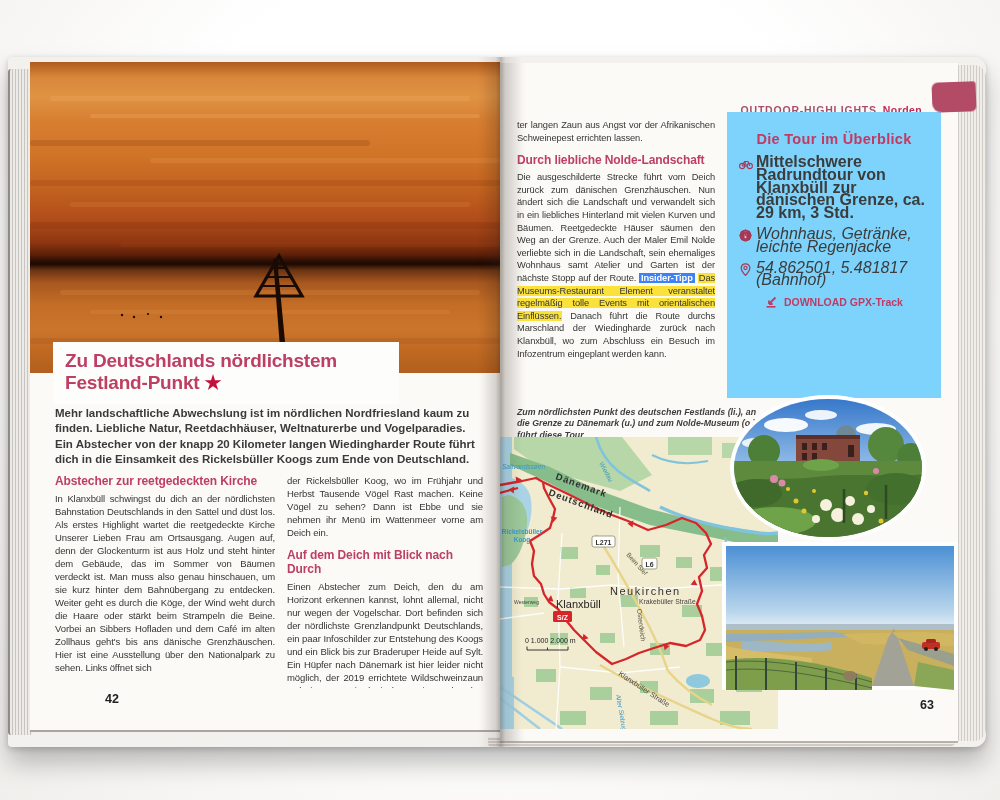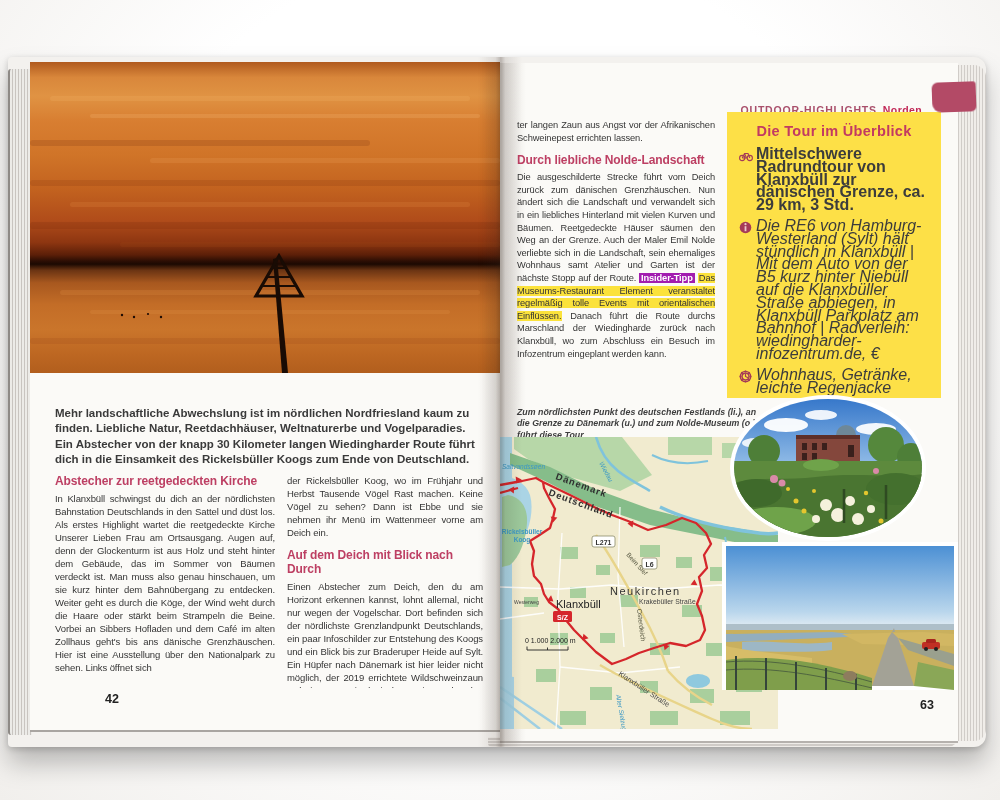--- a/index.html
+++ b/index.html
@@ -46,26 +46,26 @@
   .col2 .sechead{margin-top:9px;}
   .pagenum{font-weight:bold;font-size:12.5px;color:#222;}
   
   .rp-header{position:absolute;right:36px;top:21px;font-size:10.5px;font-weight:bold;letter-spacing:.8px;color:#a94f6b;white-space:nowrap;margin-top:20px;}
   .rp-header .region{color:#c22a58;margin-left:6px;letter-spacing:.4px;}
   .brush{position:absolute;right:-18px;top:19px;width:44px;height:30px;background:#b34a66;
          border-radius:6px 3px 5px 9px;transform:rotate(-2deg);z-index:45;}
   .rcol{position:absolute;left:17px;top:56px;width:198px;height:288px;overflow:hidden;}
   .rcol .bodytxt{font-size:9.3px;line-height:12.6px;}
   .rcol .sechead{margin-top:9px;font-size:12px;}
-  .insider{background:#a21caf;color:#fff;font-weight:bold;padding:0 2px;margin-right:3px;}
+  .insider{background:#3b82f6;color:#fff;font-weight:bold;padding:0 2px;margin-right:3px;}
   mark.hl{background:#fbe23b;color:#353535;padding:0 1px;}
   .caption{position:absolute;left:17px;top:344px;width:240px;font-style:italic;font-size:8.8px;line-height:1.3;color:#3e3e3e;font-weight:bold;}
   
-  .obox{position:absolute;left:227px;top:49px;width:214px;height:286px;background:#fde047;
-        padding:10px 12px;box-sizing:border-box;overflow:hidden;}
+  .obox{position:absolute;left:227px;top:49px;width:214px;height:286px;background:#7dd3fc;
+        padding:18px 12px;box-sizing:border-box;overflow:hidden;}
   .obox h2{margin:1px 0 9px 0;text-align:center;font-size:14.5px;color:#c23a62;letter-spacing:.3px;}
   .oitem{font-size:16px;line-height:12.8px;color:#3c3c3c;margin-bottom:8px;position:relative;padding-left:17px;}
   .oitem svg{position:absolute;left:0;top:1px;}
   .oitem.bold{font-weight:bold;}
   .oitem.ital{font-style:italic;}
   .dl{margin-top:9px;text-align:center;font-weight:bold;color:#c23a62;font-size:10.5px;}
   .dl svg{vertical-align:-2px;margin-right:4px;}
   .rp-pagenum{position:absolute;left:420px;top:635px;}
   
   .mapwrap{position:absolute;left:0;top:374px;width:278px;height:292px;}
@@ -108,22 +108,26 @@
       <g>
         <path d="M247,196 L243,197 L252,311 L258,311 Z" fill="#190b04"></path>
         <path d="M249,194 L226,234 L272,234 Z" fill="none" stroke="#190b04" stroke-width="3.2"></path>
         <line x1="243" y1="206" x2="255" y2="206" stroke="#190b04" stroke-width="2"></line>
         <line x1="238" y1="215" x2="260" y2="215" stroke="#190b04" stroke-width="2"></line>
         <line x1="233" y1="224" x2="265" y2="224" stroke="#190b04" stroke-width="2"></line>
       </g>
     </svg>
   </div>
 
-
-  <div class="intro">Mehr landschaftliche Abwechslung ist im nördlichen Nordfriesland kaum zu finden. Liebliche Natur, Reetdachhäuser, Weltnaturerbe und Vogelparadies. Ein Abstecher von der knapp 30 Kilometer langen Wiedingharder Route führt dich in die Einsamkeit des Rickelsbüller Koogs zum Ende von Deutschland.</div>
+  <div class="title-box">
+    <h1><span>Zu Deutschlands nördlichstem</span><br>
+    <span>Festland-Punkt</span> <span class="star">★</span></h1>
+  </div>
+
+  <div class="intro">Mehr landschaftliche Abwechslung ist im nördlichen Nordfriesland kaum zu finden. Liebliche Natur, Reetdachhäuser, Weltnaturerbe und Vogelparadies. Ein Abstecher von der knapp 20 Kilometer langen Wiedingharder Route führt dich in die Einsamkeit des Rickelsbüller Koogs zum Ende von Deutschland.</div>
 
   <div class="col1">
     <p class="sechead">Abstecher zur reetgedeckten Kirche</p>
     <div class="bodytxt">In Klanxbüll schwingst du dich an der nördlichsten Bahnstation Deutschlands in den Sattel und düst los. Als erstes Highlight wartet die reetgedeckte Kirche Unserer Lieben Frau am Ortsausgang. Augen auf, denn der Glockenturm ist aus Holz und steht hinter dem Gebäude, das im Sommer von Bäumen verdeckt ist. Man muss also genau hinschauen, um sie kurz hinter dem Bahnübergang zu entdecken. Weiter geht es durch die Köge, der Wind weht durch die Haare oder stärkt beim Strampeln die Beine. Vorbei an Sibbers Hofladen und dem Café im alten Zollhaus geht's bis ans dänische Grenzhäuschen. Hier ist eine Ausstellung über den Nationalpark zu sehen. Links öffnet sich</div>
   </div>
   <div class="col2">
     <div class="bodytxt">der Rickelsbüller Koog, wo im Frühjahr und Herbst Tausende Vögel Rast machen. Keine Vögel zu sehen? Dann ist Ebbe und sie nehmen ihr Menü im Wattenmeer vorne am Deich ein.</div>
     <p class="sechead">Auf dem Deich mit Blick nach Durch</p>
     <div class="bodytxt">Einen Abstecher zum Deich, den du am Horizont erkennen kannst, lohnt allemal, nicht nur wegen der Vogelschar. Dort befinden sich der nördlichste Grenzlandpunkt Deutschlands, ein paar Infoschilder zur Entstehung des Koogs und ein Blick bis zur Braderuper Heide auf Sylt. Ein Hüpfer nach Dänemark ist hier leider nicht möglich, der 2019 errichtete Wildschweinzaun steht im Weg. Die dänische Regierung hat den mehr als 60 Kilome-</div>
   </div>
@@ -155,21 +159,20 @@
         <path d="M3.2,9 L5.5,4.5 L9,4.5 L10.8,9 M5.5,4.5 L7.5,9 L3.2,9" fill="none" stroke="#a53a58" stroke-width="1.1"></path>
       </svg>
       <span>Mittelschwere Radrundtour von Klanxbüll zur dänischen Grenze, ca. 29 km, 3 Std.</span>
     </div>
     <div class="oitem ital">
       <svg width="13" height="13" viewBox="0 0 13 13">
         <circle cx="6.5" cy="6.5" r="5.8" fill="#a53a58"></circle>
         <rect x="5.6" y="5.2" width="1.8" height="5" fill="#eec6cc"></rect>
         <circle cx="6.5" cy="3.2" r="1.1" fill="#eec6cc"></circle>
       </svg>
-      <span>Die RE6 von Hamburg-Westerland (Sylt) hält stündlich in Klanxbüll | Mit dem Auto von der B5 kurz hinter Niebüll auf die Klanxbüller Straße abbiegen, in Klanxbüll Parkplatz am Bahnhof | Radverleih: wiedingharder-infozentrum.de, €</span>
     </div>
     <div class="oitem ital">
       <svg width="13" height="13" viewBox="0 0 13 13">
         <circle cx="6.5" cy="6.5" r="5.2" fill="none" stroke="#a53a58" stroke-width="1.3"></circle>
         <path d="M6.5,3.5 L6.5,6.5 L9,7.8" fill="none" stroke="#a53a58" stroke-width="1.2"></path>
       </svg>
     </div>
     <div class="oitem ital">
       <svg width="13" height="13" viewBox="0 0 13 13">
         <circle cx="6.5" cy="6.5" r="3.4" fill="none" stroke="#a53a58" stroke-width="1.3"></circle>

